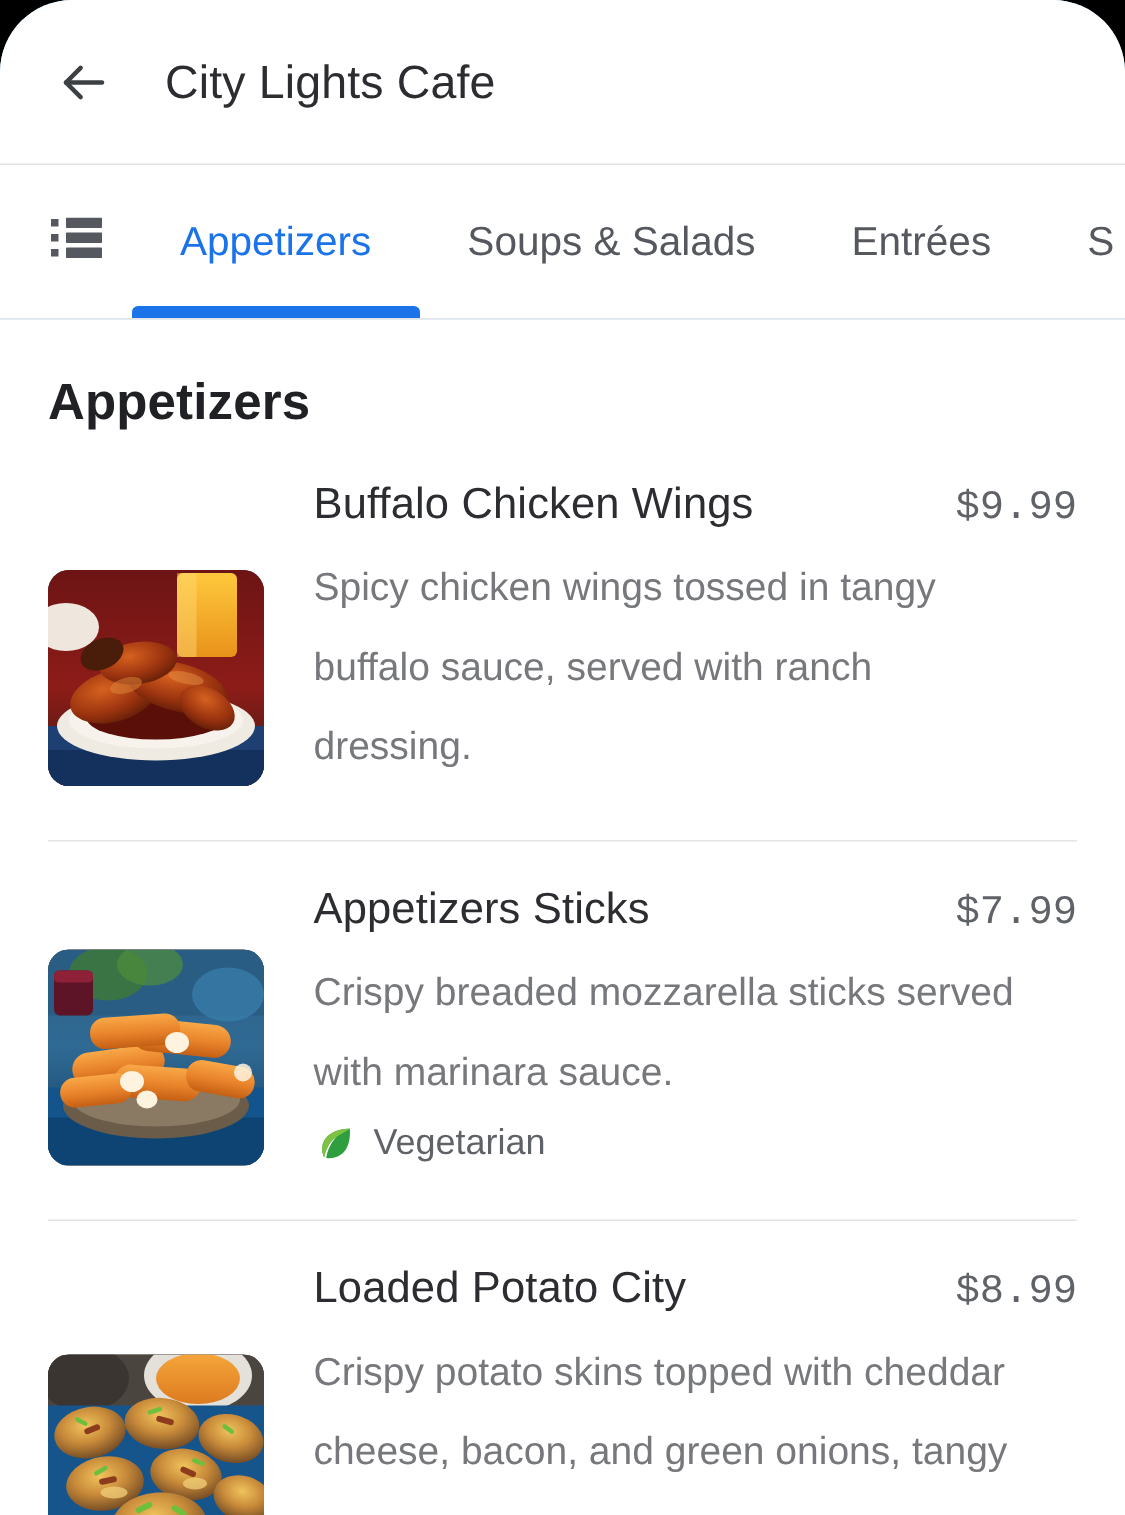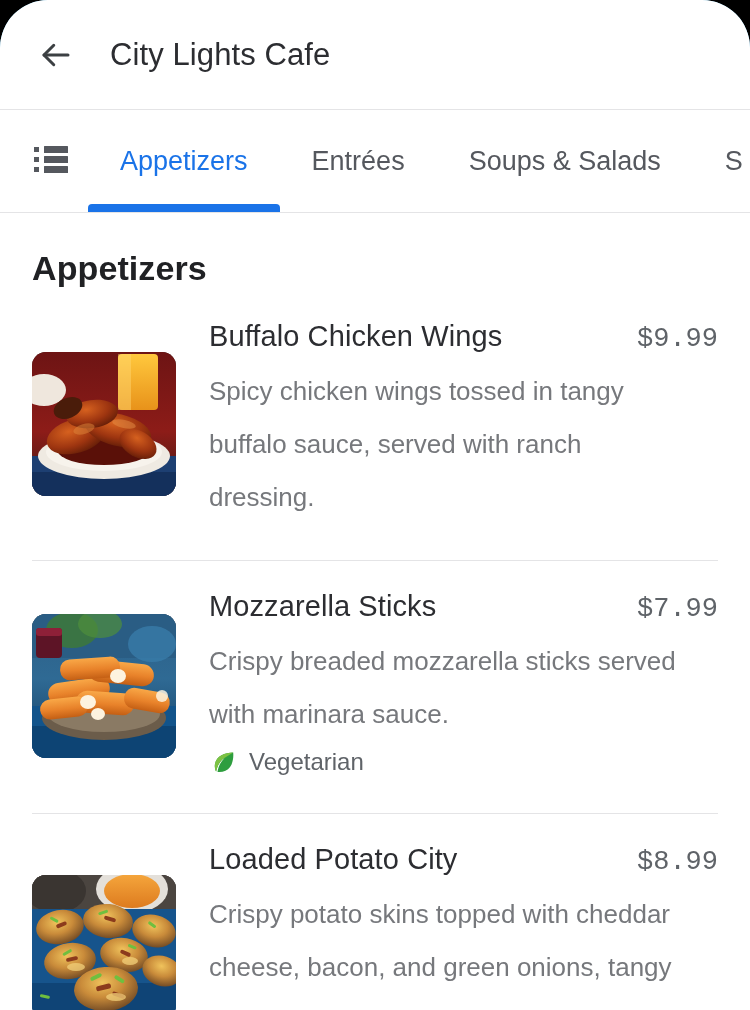--- a/index.html
+++ b/index.html
@@ -119,21 +119,21 @@
   .section-title {
     font-size: 34px;
     color: #202124;
     padding: 0 32px;
     margin: 0 0 36px 0;
     letter-spacing: 0.1px;
   }
 
   .menu-item {
     display: flex;
-    align-items: center;
+    align-items: flex-end;
     padding: 0 32px;
     box-sizing: border-box;
     cursor: pointer;
   }
   .item-thumb {
     flex: 0 0 auto;
     width: 144px;
     height: 144px;
     border-radius: 14px;
     overflow: hidden;
@@ -234,24 +234,24 @@
         </svg>
       </span>
     </div>
 
     <div class="tabs-scroller">
       <div class="tab active">
         <span>Appetizers</span>
         <span class="tab-indicator"></span>
       </div>
       <div class="tab">
+        <span>Soups &amp; Salads</span>
+      </div>
+      <div class="tab">
         <span>Entrées</span>
-      </div>
-      <div class="tab">
-        <span>Soups &amp; Salads</span>
       </div>
       <div class="tab">
         <span>S</span>
       </div>
     </div>
   </div>
 
   <div class="content">
 
     <h2 class="section-title">Appetizers</h2>
@@ -341,21 +341,21 @@
             <rect x="92" y="76" width="46" height="21" rx="10" fill="url(#m-stick)" transform="rotate(10 115 86)"></rect>
           </g>
           <ellipse cx="56" cy="88" rx="8" ry="7" fill="#fdf3df"></ellipse>
           <ellipse cx="86" cy="62" rx="8" ry="7" fill="#fdf3df"></ellipse>
           <ellipse cx="66" cy="100" rx="7" ry="6" fill="#fdf3df"></ellipse>
           <ellipse cx="130" cy="82" rx="6" ry="6" fill="#fdf3df" opacity="0.85"></ellipse>
         </svg>
       </div>
       <div class="item-body">
         <div class="item-head">
-          <div class="item-name">Mozzarella Sticks</div>
+          <div class="item-name">Appetizers Sticks</div>
           <div class="item-price">$7.99</div>
         </div>
         <div class="item-desc">Crispy breaded mozzarella sticks served with marinara sauce.</div>
         <div class="item-tags">
           <div class="tag">
             <span class="tag-leaf">
               <svg width="26" height="26" viewBox="0 0 24 24">
                 <path d="M20.5 3.2C12.8 3.2 4.6 6.4 3.6 14.4c-.5 3.9 1.2 6.4 1.2 6.4S6.1 12 12.4 8.2C8.5 12 6.6 17.2 6 21.2c4.6.6 9.1-1.1 11.6-4.6 2.6-3.6 3.3-8.9 2.9-13.4z" fill="#2e9e3f"></path>
                 <path d="M20.5 3.2C12.8 3.2 4.6 6.4 3.6 14.4c-.5 3.9 1.2 6.4 1.2 6.4S6.1 12 12.4 8.2z" fill="#7dc242"></path>
               </svg>

